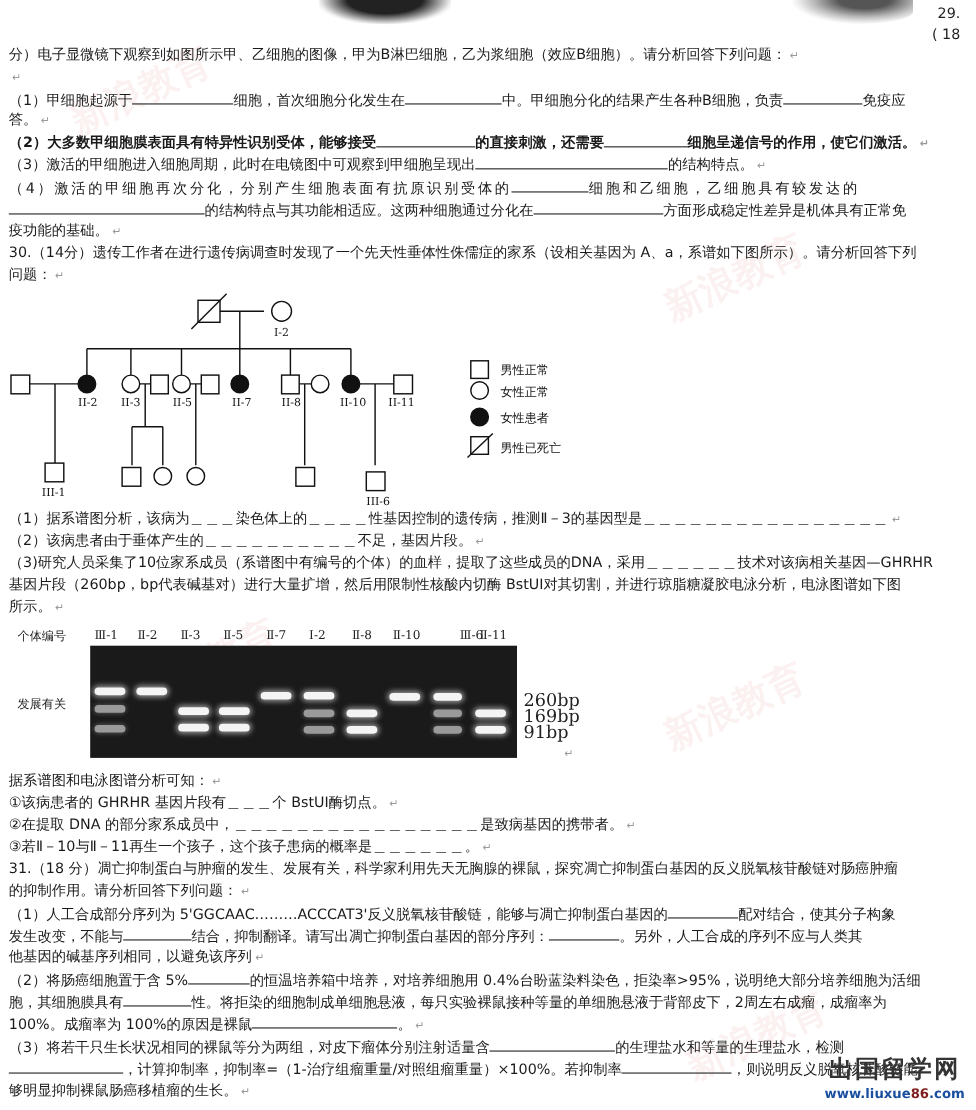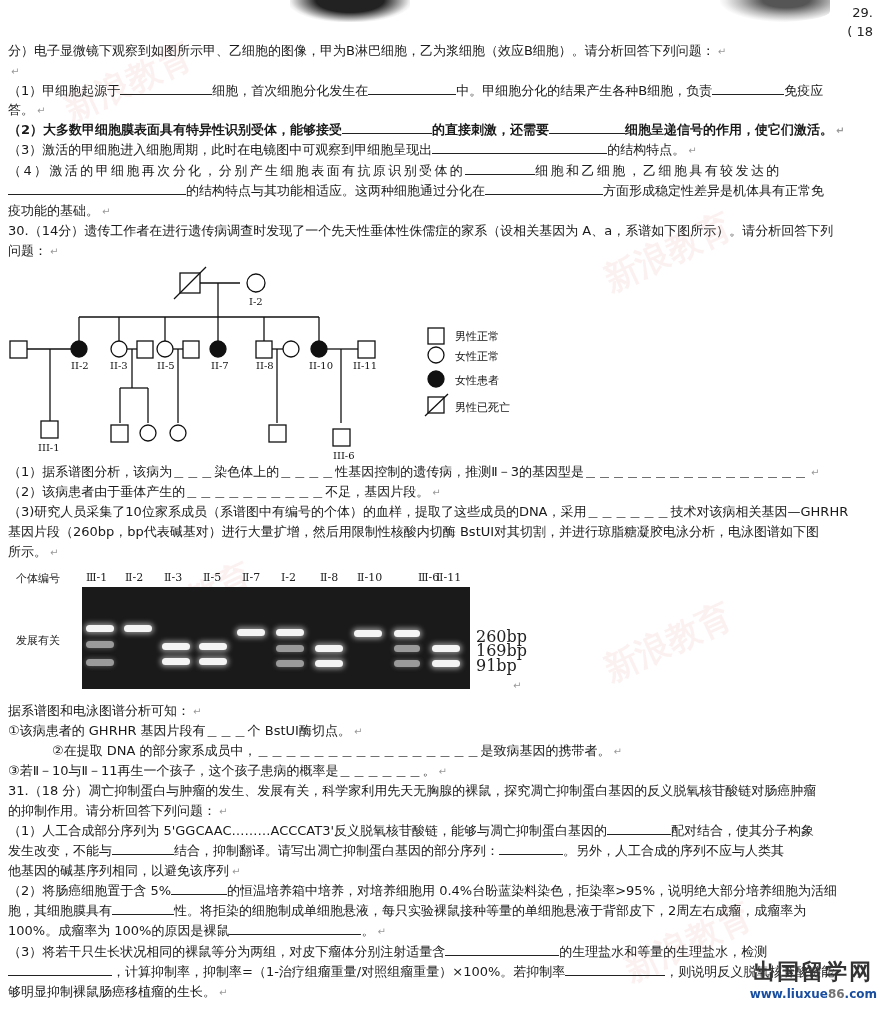--- a/index.html
+++ b/index.html
@@ -20,21 +20,21 @@
   
   #gel-wrap { position: absolute; left: 0; top: 565px; width: 520px; height: 130px; }
   .gel-label { position: absolute; font-size: 11px; font-family: "DejaVu Serif", serif; }
   .gel { position: absolute; left: 82px; top: 22px; width: 388px; height: 102px; background: #1a1a1a; }
   .band { position: absolute; height: 7px; border-radius: 4px; background: #f4f4f4; box-shadow: 0 0 5px 2px rgba(255,255,255,0.5); }
   .band.faint { background: #9a9a9a; box-shadow: 0 0 4px 1px rgba(200,200,200,0.3); }
   .bp { position: absolute; left: 476px; font-size: 16px; font-family: "DejaVu Serif", serif; }
   .logo { position: absolute; right: 10px; bottom: 8px; text-align: center; }
   .logo .cn { font-size: 22px; font-weight: bold; color: #333; letter-spacing: 2px; }
   .logo .url { font-size: 12px; font-weight: bold; color: #1a4fa0; }
-  .logo .url .r { color: #737373; }
+  .logo .url .r { color: #7f1d1d; }
 </style>
 </head>
 <body>
 
 <div class="cell-img" style="left:290px;width:120px;background:radial-gradient(ellipse at 50% 0%, #222 0 40%, #888 55%, #eee 70%, transparent 75%);"></div>
 <div class="cell-img" style="left:720px;width:110px;background:radial-gradient(ellipse at 60% 0%, #555 0 25%, #bbb 50%, #eee 65%, transparent 72%);"></div>
 
 <div class="wm" style="left:60px;top:60px;">新浪教育</div>
 <div class="wm" style="left:600px;top:230px;">新浪教育</div>
 <div class="wm" style="left:120px;top:580px;">新浪教育</div>
@@ -185,21 +185,21 @@
     <div class="band" style="left:350px;top:73px;width:28px;"></div>
   </div>
   <div class="bp" style="top:62px;">260bp</div>
   <div class="bp" style="top:76px;">169bp</div>
   <div class="bp" style="top:91px;">91bp</div>
   <span class="pm" style="position:absolute;left:510px;top:115px;">↵</span>
 </div>
 
 <div class="line" style="top:702px;"><span>据系谱图和电泳图谱分析可知：</span><span class="pm">↵</span></div>
 <div class="line" style="top:722px;"><span>①该病患者的 GHRHR 基因片段有</span><span class="dash">＿＿＿</span><span>个 BstUⅠ酶切点。</span><span class="pm">↵</span></div>
-<div class="line" style="top:742px;margin-left:44px;"><span>②在提取 DNA 的部分家系成员中，</span><span class="dash">＿＿＿＿＿＿＿＿＿＿＿＿＿＿＿＿</span><span>是致病基因的携带者。</span><span class="pm">↵</span></div>
+<div class="line" style="top:742px;"><span>②在提取 DNA 的部分家系成员中，</span><span class="dash">＿＿＿＿＿＿＿＿＿＿＿＿＿＿＿＿</span><span>是致病基因的携带者。</span><span class="pm">↵</span></div>
 <div class="line" style="top:762px;"><span>③若Ⅱ－10与Ⅱ－11再生一个孩子，这个孩子患病的概率是</span><span class="dash">＿＿＿＿＿＿</span><span>。</span><span class="pm">↵</span></div>
 
 <div class="line" style="top:782px;"><span>31.（18 分）凋亡抑制蛋白与肿瘤的发生、发展有关，科学家利用先天无胸腺的裸鼠，探究凋亡抑制蛋白基因的反义脱氧核苷酸链对肠癌肿瘤</span></div>
 <div class="line" style="top:802px;"><span>的抑制作用。请分析回答下列问题：</span><span class="pm">↵</span></div>
 <div class="line" style="top:822px;"><span>（1）人工合成部分序列为 5'GGCAAC………ACCCAT3'反义脱氧核苷酸链，能够与凋亡抑制蛋白基因的</span><span class="blank" style="width:64px"></span><span>配对结合，使其分子构象</span></div>
 <div class="line" style="top:842px;"><span>发生改变，不能与</span><span class="blank" style="width:62px"></span><span>结合，抑制翻译。请写出凋亡抑制蛋白基因的部分序列：</span><span class="blank" style="width:64px"></span><span>。另外，人工合成的序列不应与人类其</span></div>
 <div class="line" style="top:862px;"><span>他基因的碱基序列相同，以避免该序列</span><span class="pm">↵</span></div>
 <div class="line" style="top:882px;"><span>（2）将肠癌细胞置于含 5%</span><span class="blank" style="width:56px"></span><span>的恒温培养箱中培养，对培养细胞用 0.4%台盼蓝染料染色，拒染率&gt;95%，说明绝大部分培养细胞为活细</span></div>
 <div class="line" style="top:902px;"><span>胞，其细胞膜具有</span><span class="blank" style="width:62px"></span><span>性。将拒染的细胞制成单细胞悬液，每只实验裸鼠接种等量的单细胞悬液于背部皮下，2周左右成瘤，成瘤率为</span></div>
 <div class="line" style="top:922px;"><span>100%。成瘤率为 100%的原因是裸鼠</span><span class="blank" style="width:132px"></span><span>。</span><span class="pm">↵</span></div>

